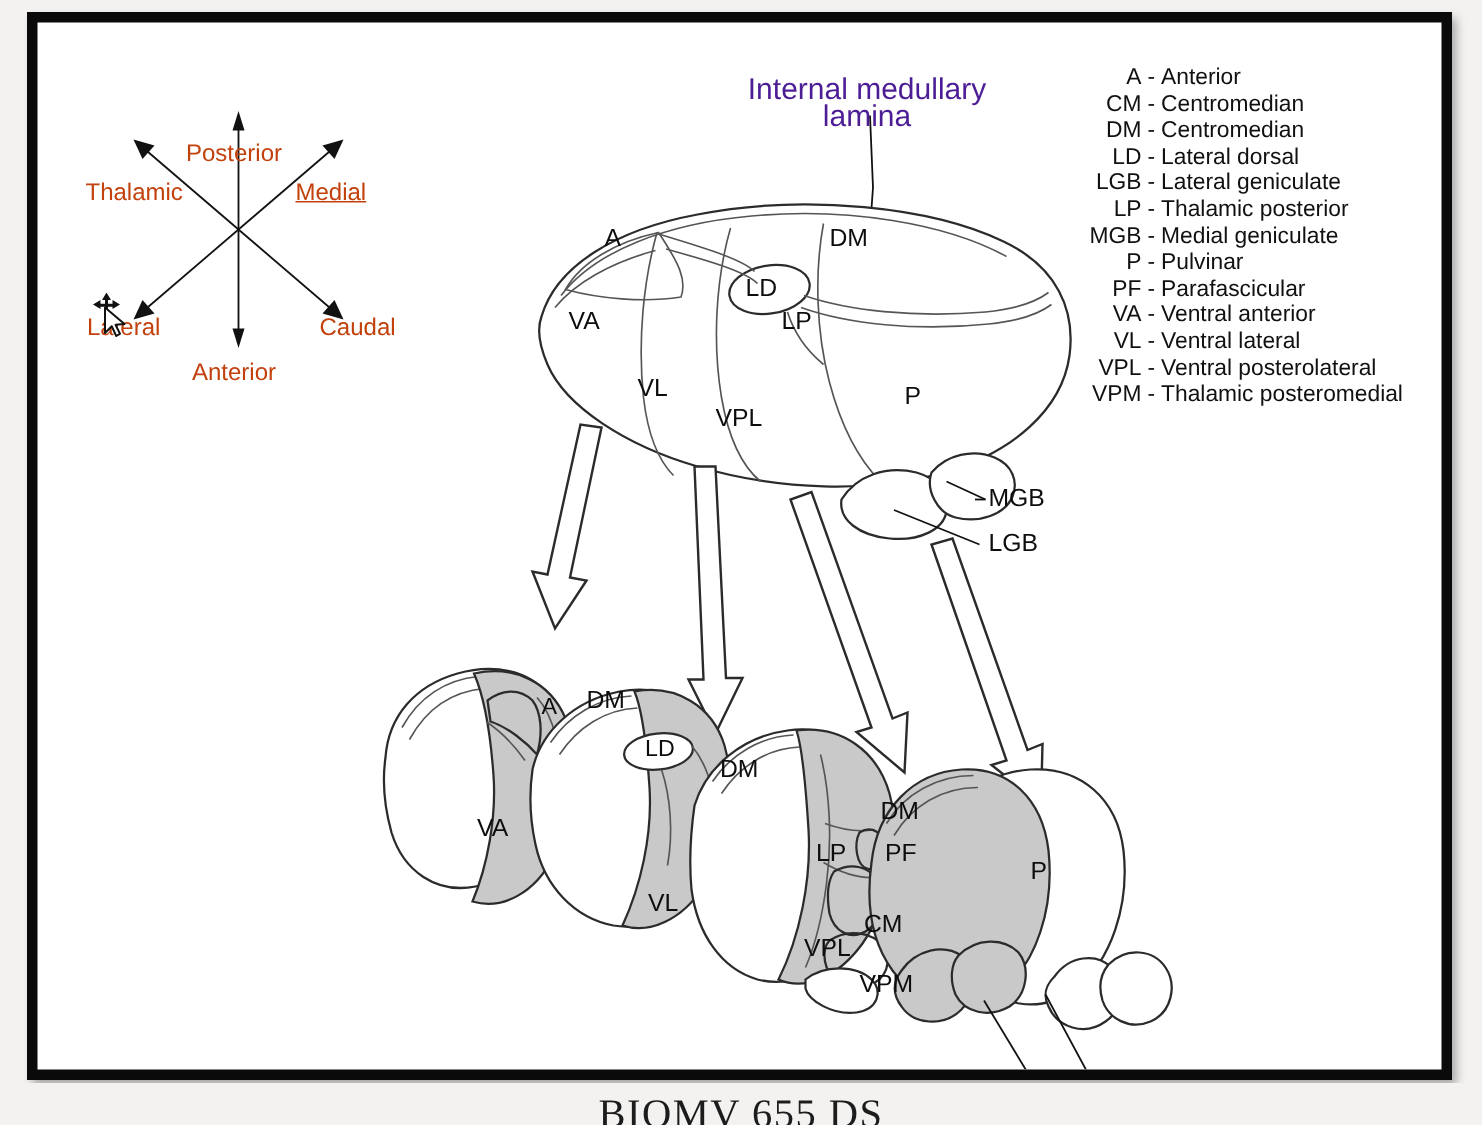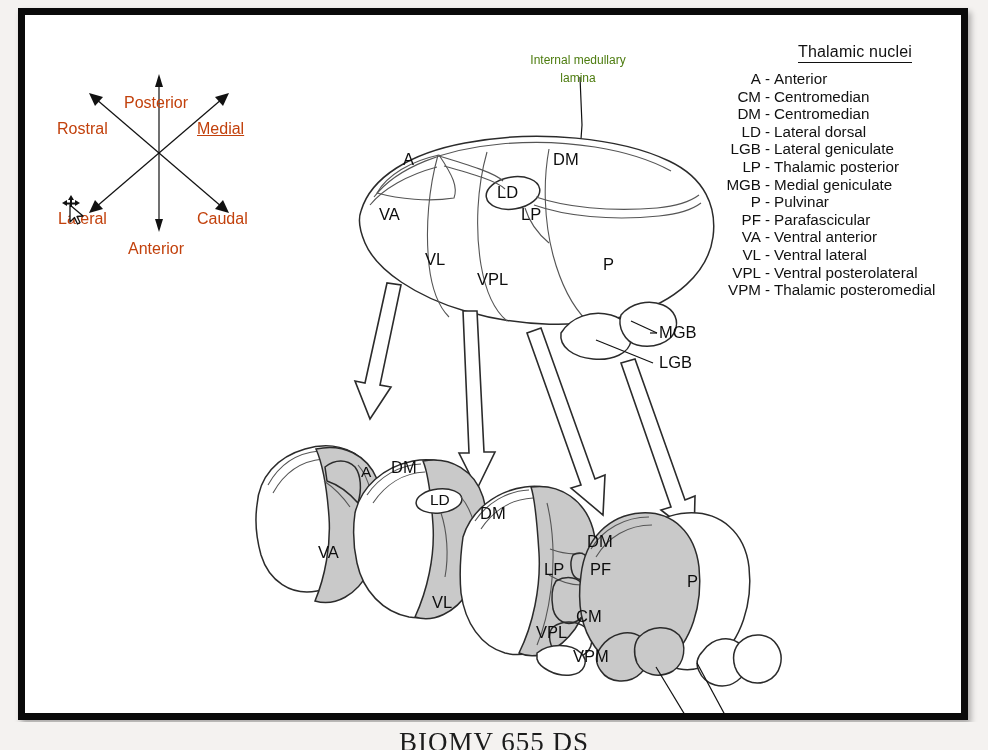--- a/index.html
+++ b/index.html
@@ -80,22 +80,22 @@
   .nlabel {
     position: absolute;
     font-size: 16.5px;
     color: #0d0d0d;
     white-space: nowrap;
     font-weight: 400;
   }
   .nlabel.sm { font-size: 15.5px; }
   .caption {
     position: absolute;
-    font-size: 12px;
-    color: #4d7c0f;
+    font-size: 20px;
+    color: #4c1d95;
     text-align: center;
     line-height: 18px;
     white-space: nowrap;
   }
 
   
   #footer-text {
     position: absolute;
     left: 0;
     top: 727px;
@@ -421,24 +421,24 @@
               C530,662 514,652 512,644 Z"></path>
 
             <line class="lead" x1="660" y1="700" x2="631" y2="652"></line>
             <line class="lead" x1="700" y1="700" x2="672" y2="648"></line>
           </g>
         </g>
       </svg>
 
       <div class="compass-label" style="left:99px;  top:79px;">Posterior</div>
       <div class="compass-label" style="left:103px; top:225px;">Anterior</div>
-      <div class="compass-label" style="left:32px;  top:105px;">Rostral</div>
+      <div class="compass-label" style="left:32px;  top:105px;">Thalamic</div>
       <div class="compass-label" style="left:172px; top:105px;text-decoration:underline;">Medial</div>
       <div class="compass-label" style="left:33px;  top:195px;">Lateral</div>
-      <div class="compass-label" style="left:172px; top:195px;">Caudal</div>
+      <div class="compass-label" style="left:188px; top:195px;">Caudal</div>
 
       <div class="caption" style="left:473px; top:36px; width:160px;">
         <span>Internal medullary</span><br>
         <span>lamina</span>
       </div>
 
       <div class="nlabel" style="left:378px; top:135px;">A</div>
       <div class="nlabel" style="left:354px; top:190px;">VA</div>
       <div class="nlabel" style="left:400px; top:235px;">VL</div>
       <div class="nlabel" style="left:452px; top:255px;">VPL</div>
@@ -460,23 +460,20 @@
       <div class="nlabel" style="left:519px; top:545px;">LP</div>
       <div class="nlabel" style="left:562px; top:517px;">DM</div>
       <div class="nlabel" style="left:565px; top:545px;">PF</div>
       <div class="nlabel" style="left:551px; top:592px;">CM</div>
       <div class="nlabel" style="left:511px; top:608px;">VPL</div>
       <div class="nlabel" style="left:548px; top:632px;">VPM</div>
 
       <div class="nlabel" style="left:662px; top:557px;">P</div>
 
       <div id="legend">
-        <div style="text-align:center;">
-          <div id="legend-title">Thalamic nuclei</div>
-        </div>
         <div id="legend-rows">
             <div class="legend-row">
               <span class="legend-abbr">A</span>
               <span class="legend-dash">-</span>
               <span class="legend-name">Anterior</span>
             </div>
             <div class="legend-row">
               <span class="legend-abbr">CM</span>
               <span class="legend-dash">-</span>
               <span class="legend-name">Centromedian</span>

